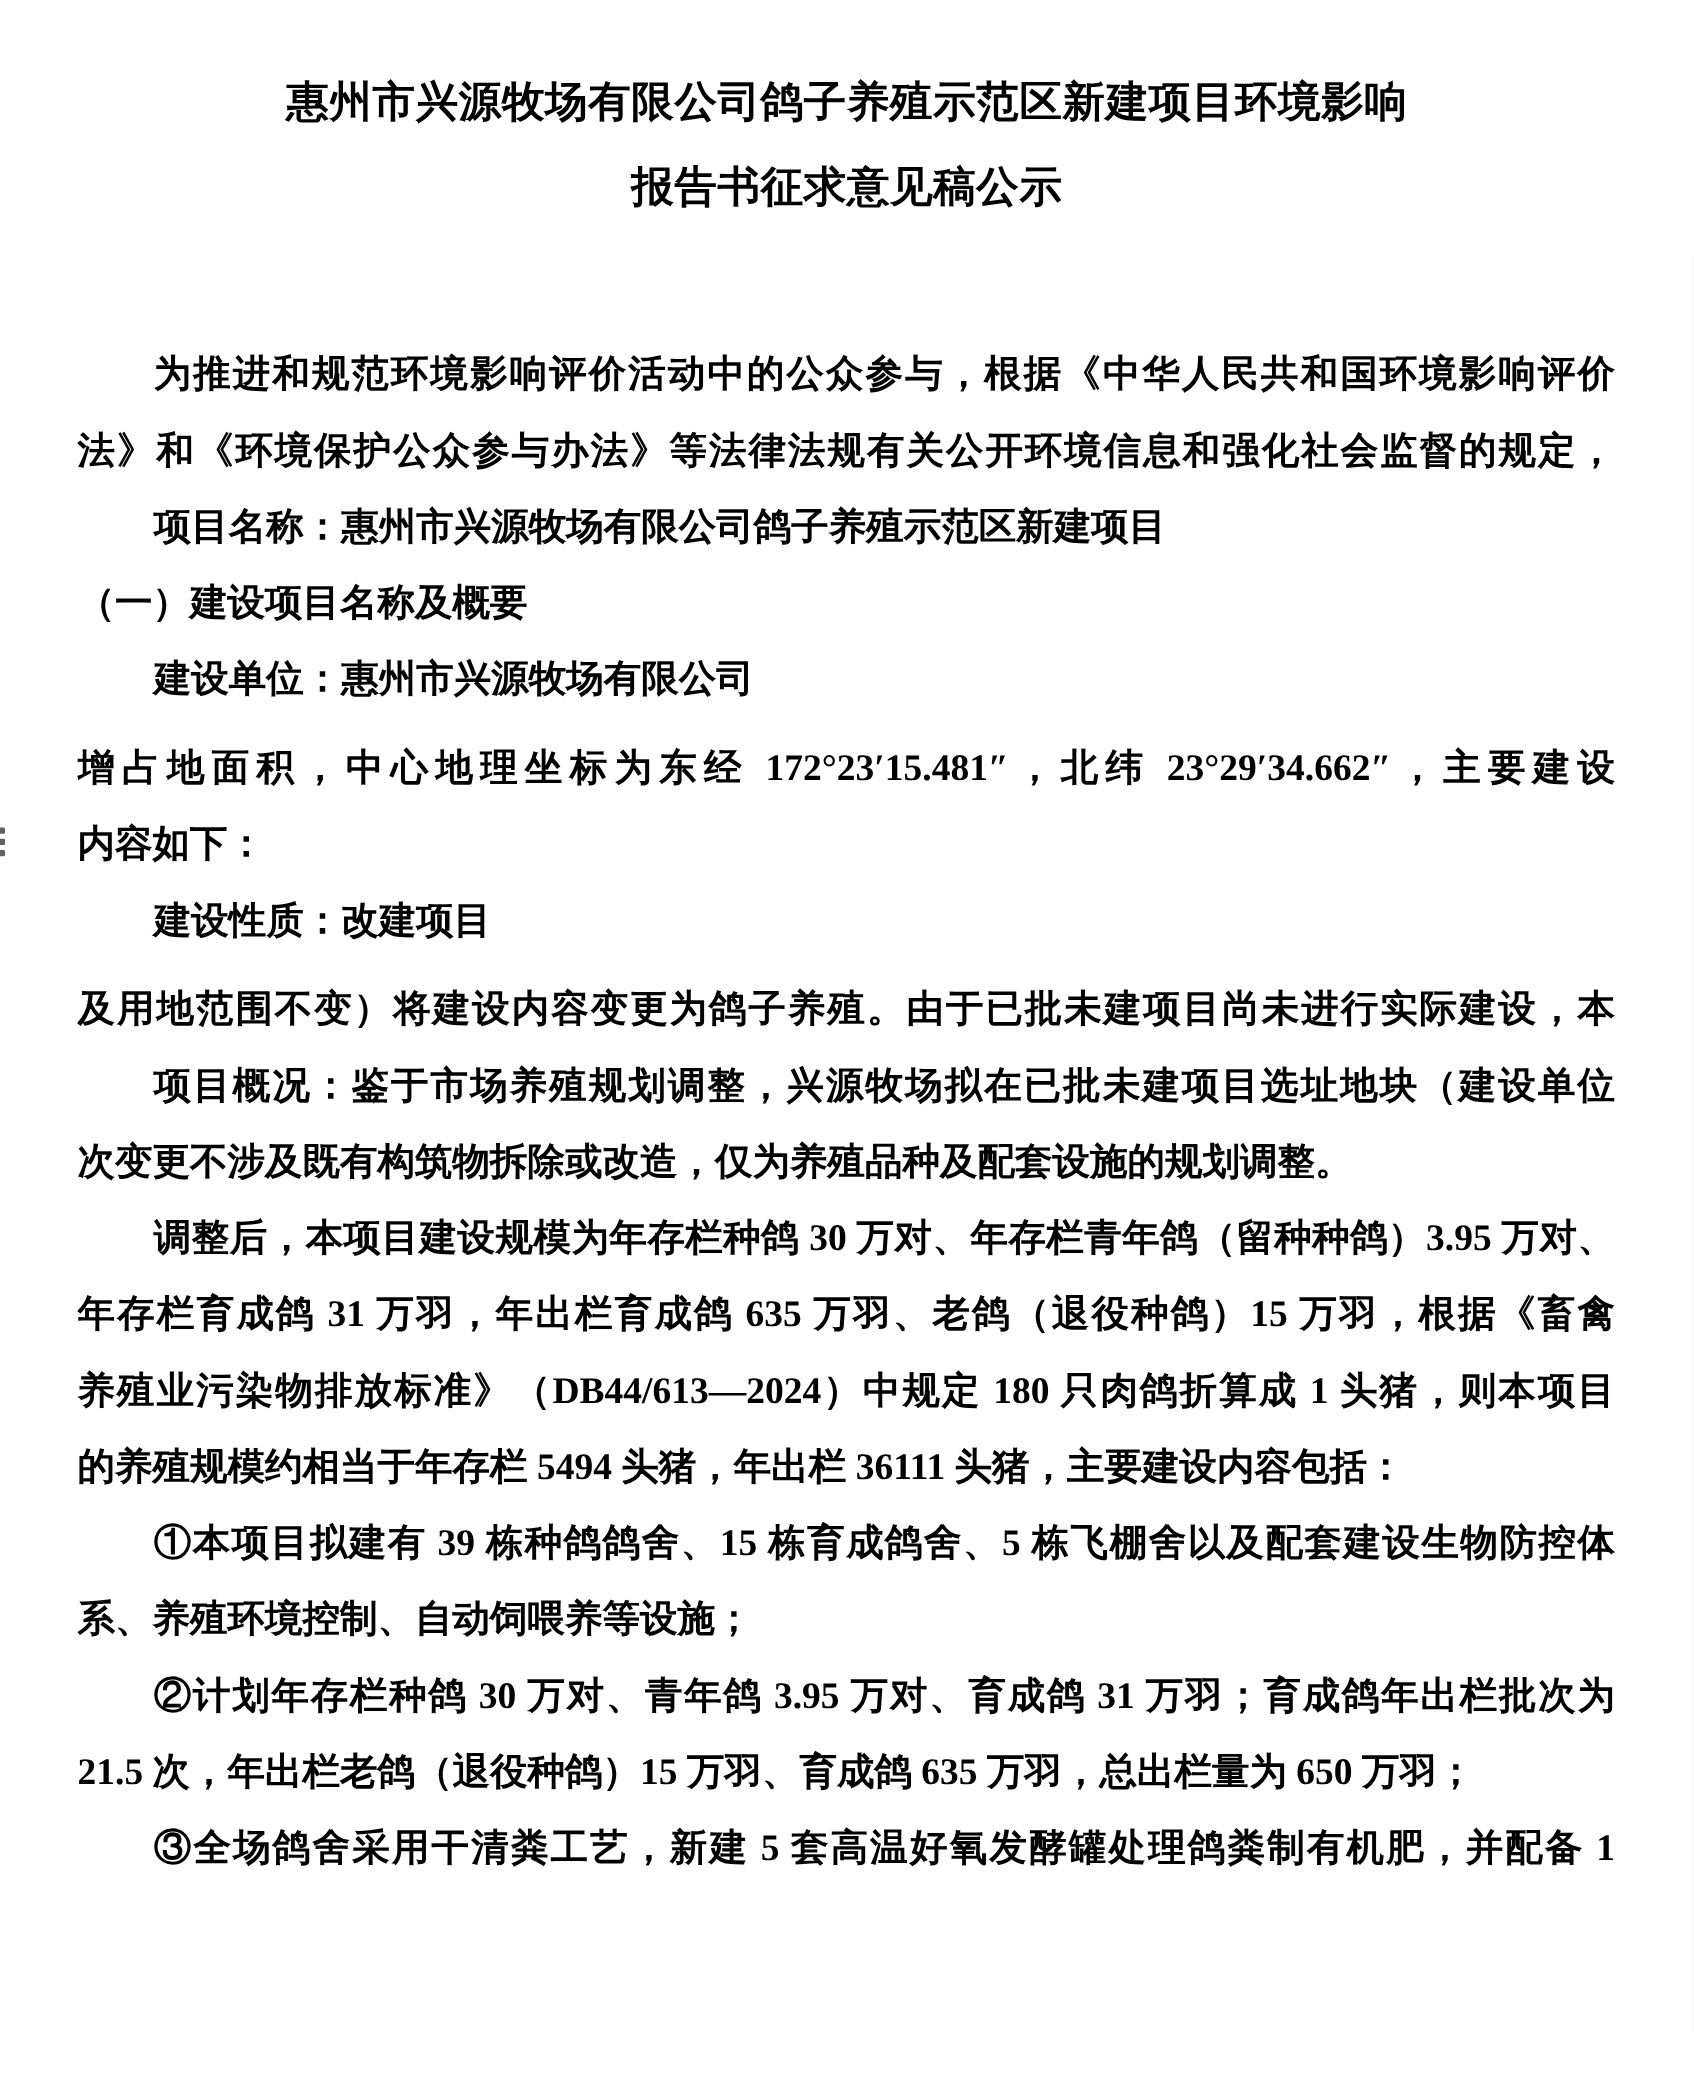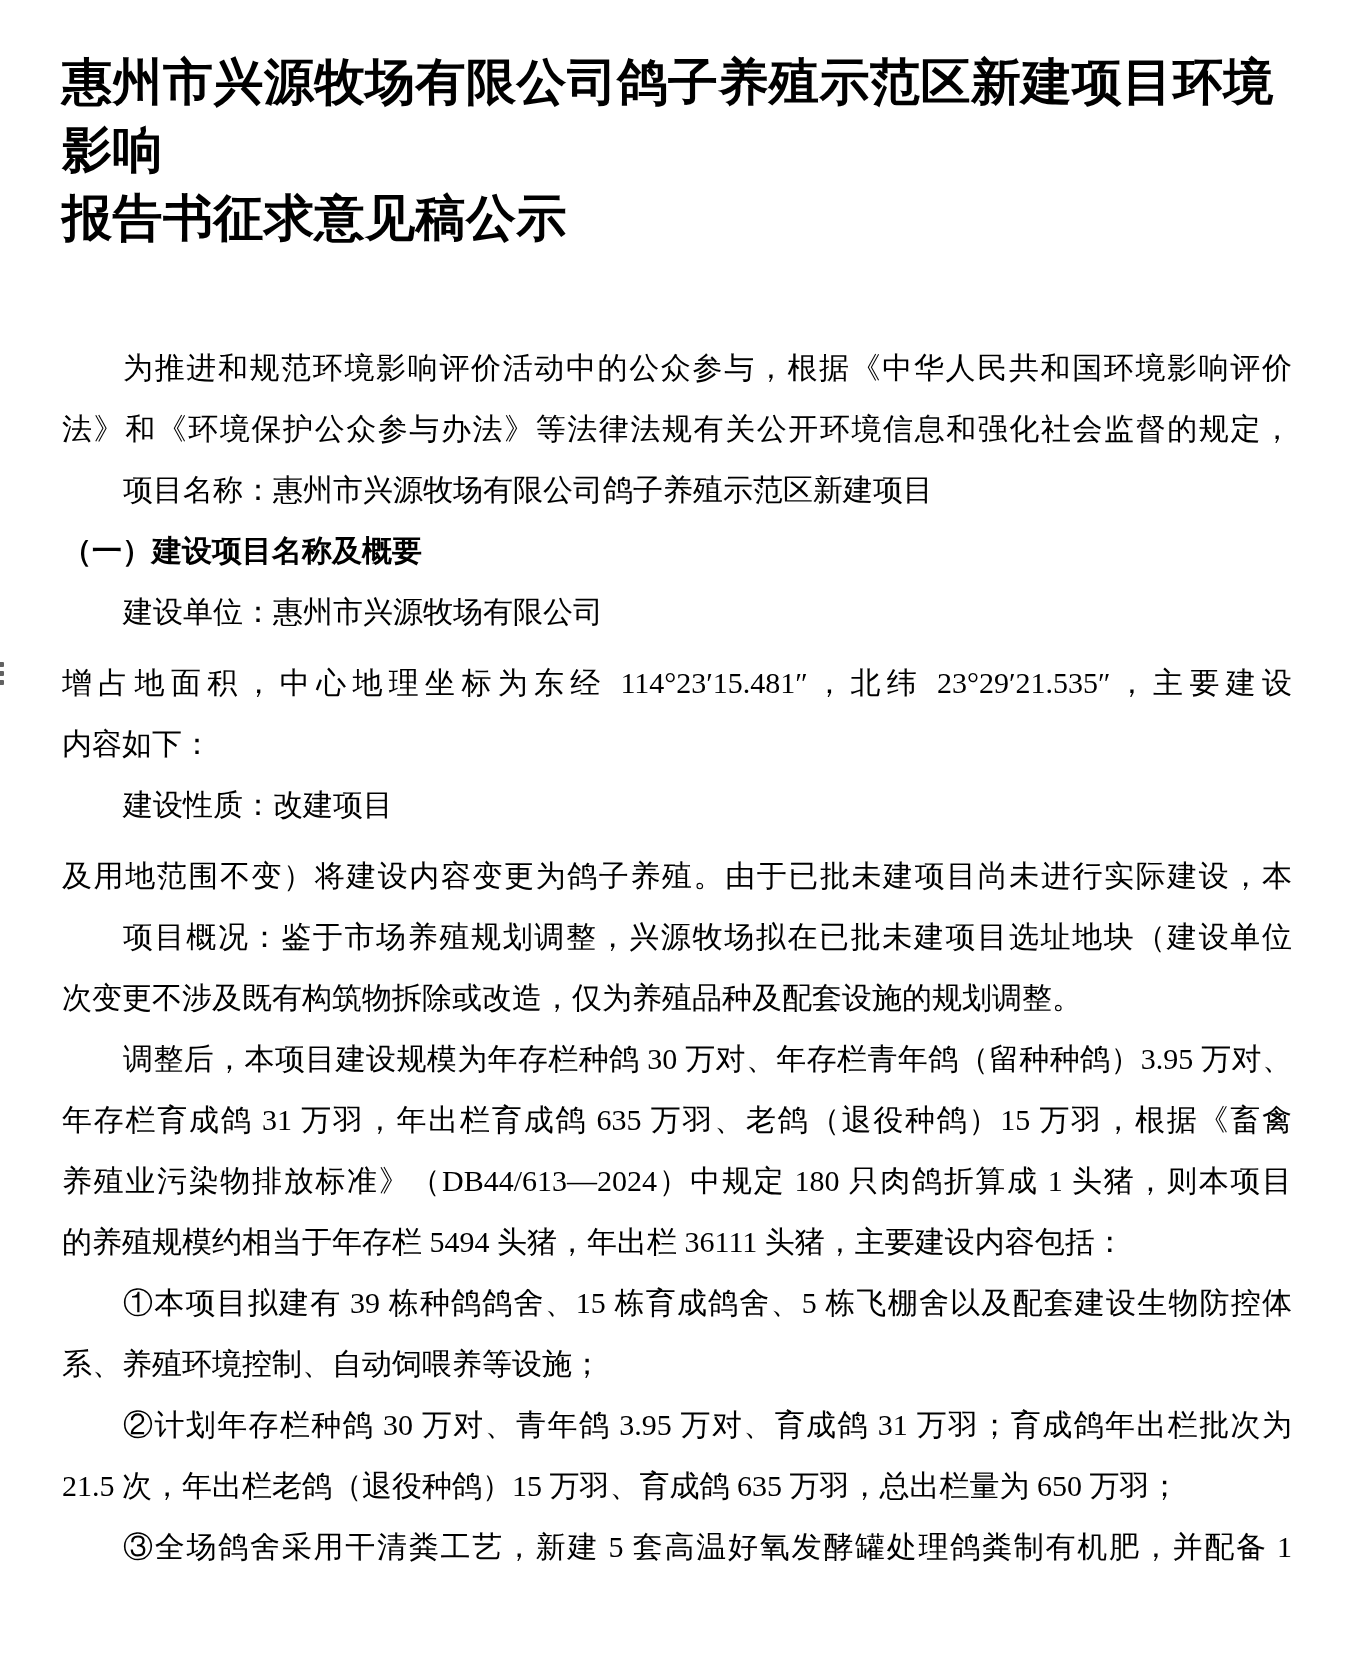--- a/index.html
+++ b/index.html
@@ -11,41 +11,42 @@
     background: #ffffff;
     color: #000000;
     overflow: hidden;
     font-family: "Liberation Serif", "DejaVu Serif", serif;
   }
   
   .title {
     margin: 48px 62px 0 62px;
     font-family: "Liberation Sans", "DejaVu Sans", sans-serif;
     font-weight: bold;
-    font-size: 50px;
+    font-size: 34px;
     line-height: 68px;
-    text-align: left;
+    text-align: center;
     letter-spacing: 0.5px;
   }
   
   .content {
     margin: 85px 63px 0 62px;
     font-size: 30px;
     line-height: 61px;
   }
   .block { margin: 0; }
   
   .content > .block:nth-child(5),
   .content > .block:nth-child(7) { margin-top: 10px; }
 
   .line {
     text-align: justify;
     text-align-last: justify;
     overflow: hidden;
     white-space: normal;
+    font-weight: bold;
   }
   .line.first { text-indent: 61px; }
   .line.last  { text-align-last: left; }
   .block.heading .line { font-weight: bold; }
 
   
   .edge-dots {
     position: absolute;
     left: -2px;
     top: 662px;
@@ -85,21 +86,21 @@
       <div class="block paragraph">
         <div class="line first last">项目名称：惠州市兴源牧场有限公司鸽子养殖示范区新建项目</div>
       </div>
       <div class="block heading">
         <div class="line last">（一）建设项目名称及概要</div>
       </div>
       <div class="block paragraph">
         <div class="line first last">建设单位：惠州市兴源牧场有限公司</div>
       </div>
       <div class="block paragraph">
-        <div class="line">增占地面积，中心地理坐标为东经 114°23′15.481″，北纬 23°29′21.535″，主要建设</div>
+        <div class="line">增占地面积，中心地理坐标为东经 172°23′15.481″，北纬 23°29′34.662″，主要建设</div>
         <div class="line last">内容如下：</div>
       </div>
       <div class="block paragraph">
         <div class="line first last">建设性质：改建项目</div>
       </div>
       <div class="block paragraph">
         <div class="line">及用地范围不变）将建设内容变更为鸽子养殖。由于已批未建项目尚未进行实际建设，本</div>
         <div class="line first">项目概况：鉴于市场养殖规划调整，兴源牧场拟在已批未建项目选址地块（建设单位</div>
         <div class="line last">次变更不涉及既有构筑物拆除或改造，仅为养殖品种及配套设施的规划调整。</div>
       </div>

